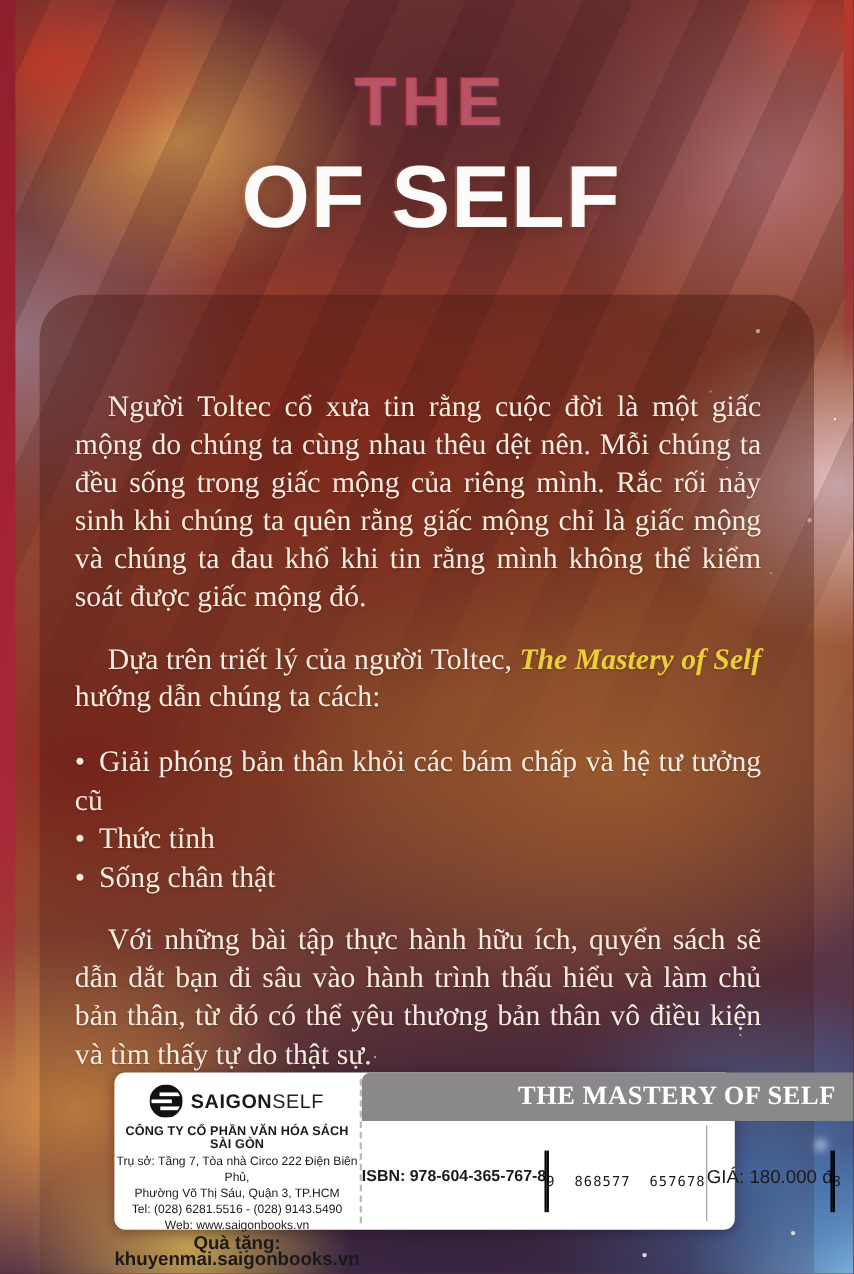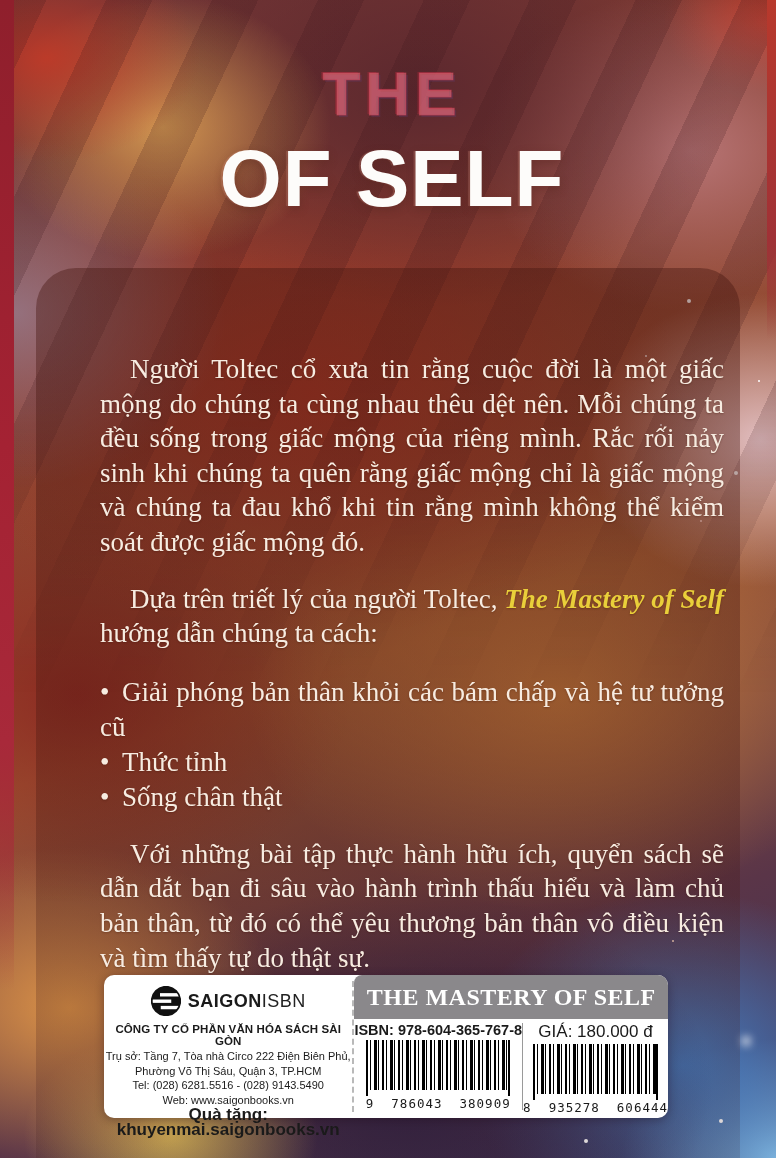--- a/index.html
+++ b/index.html
@@ -49,21 +49,21 @@
       -webkit-text-stroke:1px rgba(216,70,92,.55);
       text-shadow:-2px -1px 0 rgba(205,40,62,.30), 2px 2px 0 rgba(100,70,140,.22);}
   .t2{font-size:78px;line-height:84px;letter-spacing:1px;
       background:linear-gradient(100deg,#e9ced3 0%,#cdd8ea 16%,#7fb0dc 36%,#f2f2f5 52%,#eaa9bd 66%,#e86d85 84%,#d9536e 100%);
       -webkit-background-clip:text;background-clip:text;color:transparent;opacity:.93;
       filter:drop-shadow(2px 2px 1px rgba(90,30,50,.35));}
   .t3{font-size:80px;line-height:86px;letter-spacing:1px;color:#fdfcfa;
       text-shadow:0 3px 8px rgba(90,40,30,.45), -2px 0 1px rgba(255,180,160,.25);}
 
   
-  .bodytext{position:absolute;left:100px;top:352px;width:624px;color:#f7ece1;
+  .bodytext{position:absolute;left:68px;top:352px;width:624px;color:#f7ece1;
         font-size:27px;line-height:34.6px;text-align:justify;
         text-shadow:0 1px 2px rgba(60,20,10,.35);}
   .bodytext p{margin:0;text-indent:30px;}
   .bodytext p.p2{margin-top:22px;}
   .bodytext p.p3{margin-top:22px;}
   .bodytext .em{color:#e9cf3a;font-style:italic;font-weight:700;}
   .bullets{list-style:none;margin:24px 0 0 0;padding:0;}
   .bullets li{margin:0;line-height:35px;}
   .bullets .dot{display:inline-block;width:22px;text-align:left;}
 
@@ -81,21 +81,21 @@
   .company{font-size:11.5px;font-weight:700;margin-top:5px;letter-spacing:.1px;}
   .addr,.tel,.web{font-size:11px;line-height:14.5px;}
   .addr1{margin-top:2px;}
   .gift{font-size:17px;font-weight:700;line-height:15px;}
   .dashdiv{border-left:2px dashed #b9b9b9;margin:6px 0;}
   .codecol{flex:1;display:flex;flex-direction:column;}
   .graybar{height:44px;background:#8a888b;border-radius:8px 10px 0 0;
         color:#fff;font-family:"Liberation Serif",serif;font-weight:700;font-size:24px;
         display:flex;align-items:center;justify-content:center;letter-spacing:.5px;}
   .codes{flex:1;display:flex;}
-  .codeblock{flex:1;display:flex;flex-direction:column;align-items:center;padding-top:3px;}
+  .codeblock{flex:1;display:flex;flex-direction:row;align-items:center;padding-top:3px;}
   .codeblock.isbn{flex:1.15;}
   .codelabel{font-size:14.5px;font-weight:700;white-space:nowrap;}
   .pricelabel{font-size:17px;font-weight:400;white-space:nowrap;}
   .vline{width:1px;background:#9a9a9a;margin:4px 0 8px 0;}
   .barcode{position:relative;width:86%;height:50px;margin-top:2px;
         background:repeating-linear-gradient(90deg,#000 0 2px,#fff 2px 4px,#000 4px 5px,#fff 5px 8px,#000 8px 11px,#fff 11px 12px,#000 12px 13px,#fff 13px 16px);}
   .barcode::before,.barcode::after{content:"";position:absolute;top:0;width:2px;height:56px;background:#000;}
   .barcode::before{left:0;} .barcode::after{right:0;}
   .bardigits{font-family:"DejaVu Sans Mono",monospace;font-size:12.5px;letter-spacing:1px;
         margin-top:6px;white-space:pre;}
@@ -129,39 +129,39 @@
   <footer class="infobox">
     <div class="pubcol">
       <div class="logorow">
         <svg class="logomark" viewBox="0 0 40 40">
           <circle cx="20" cy="20" r="19" fill="#111"></circle>
           <rect x="12" y="9.5" width="28" height="4.5" fill="#fff"></rect>
           <rect x="0" y="18" width="27" height="4.5" fill="#fff"></rect>
           <rect x="13" y="26.5" width="27" height="4.5" fill="#fff"></rect>
           <circle cx="20" cy="20" r="19" fill="none" stroke="#111" stroke-width="2.4"></circle>
         </svg>
-        <div class="logoword"><span class="w1">SAIGON</span><span class="w2">ISBN</span></div>
+        <div class="logoword"><span class="w1">SAIGON</span><span class="w2">SELF</span></div>
       </div>
       <div class="company">CÔNG TY CỔ PHẦN VĂN HÓA SÁCH SÀI GÒN</div>
       <div class="addr addr1">Trụ sở: Tầng 7, Tòa nhà Circo 222 Điện Biên Phủ,</div>
       <div class="addr">Phường Võ Thị Sáu, Quận 3, TP.HCM</div>
       <div class="tel">Tel: (028) 6281.5516 - (028) 9143.5490</div>
       <div class="web">Web: www.saigonbooks.vn</div>
       <div class="gift">Quà tặng: khuyenmai.saigonbooks.vn</div>
     </div>
 
     <div class="dashdiv"></div>
 
     <div class="codecol">
       <div class="graybar">THE MASTERY OF SELF</div>
       <div class="codes">
         <div class="codeblock isbn">
           <div class="codelabel">ISBN: 978-604-365-767-8</div>
           <div class="barcode"></div>
-          <div class="bardigits">9  786043  380909</div>
+          <div class="bardigits">9  868577  657678</div>
         </div>
         <div class="vline"></div>
         <div class="codeblock price">
           <div class="pricelabel">GIÁ: 180.000 đ</div>
           <div class="barcode"></div>
           <div class="bardigits">8  935278  606444</div>
         </div>
       </div>
     </div>
   </footer>

